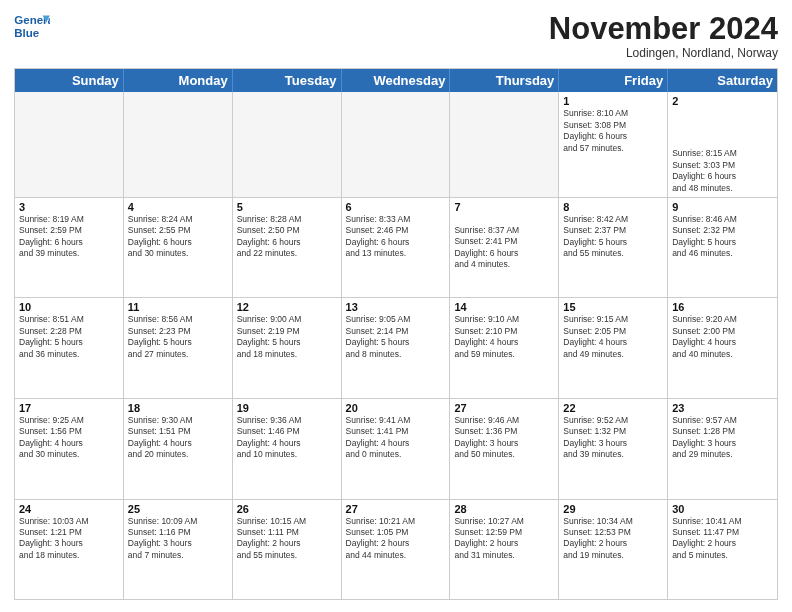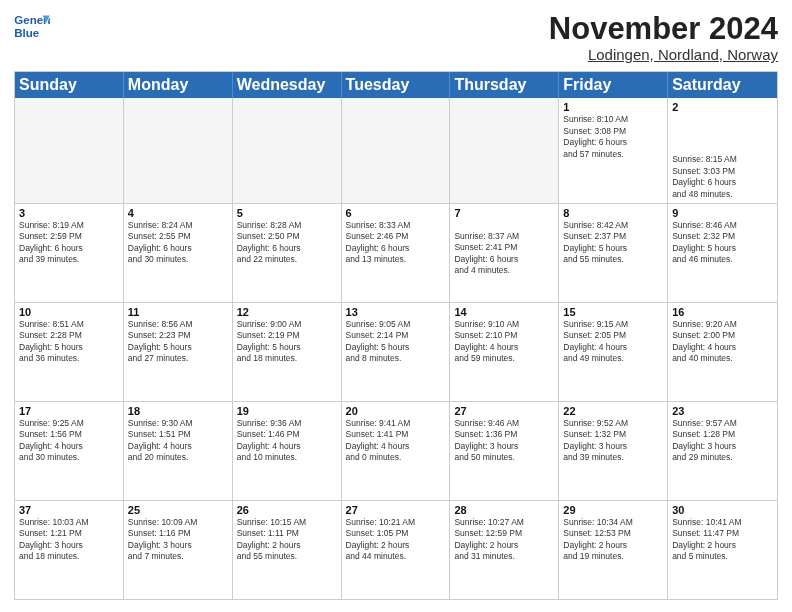--- a/index.html
+++ b/index.html
@@ -35,41 +35,40 @@
     .title-block {
       text-align: right;
     }
     .month-title {
       font-size: 31px;
       font-weight: bold;
       color: #222;
       line-height: 1.1;
     }
     .location {
-      font-size: 15px;
+      font-size: 12px;
       color: #333;
-      text-decoration: underline;
     }
     .calendar {
       flex: 1;
       display: flex;
       flex-direction: column;
       border: 1px solid #ccc;
     }
     .cal-header {
       display: grid;
       grid-template-columns: repeat(7, 1fr);
       background: #2a6db5;
     }
     .cal-header-cell {
       color: #fff;
-      font-size: 16px;
+      font-size: 13px;
       font-weight: bold;
       padding: 4px 4px;
-      text-align: left;
+      text-align: right;
       border-right: 1px solid #4a8dd5;
     }
     .cal-header-cell:last-child { border-right: none; }
     .cal-body {
       display: flex;
       flex-direction: column;
       flex: 1;
     }
     .cal-row {
       display: grid;
@@ -117,22 +116,22 @@
     <div class="title-block">
       <div class="month-title">November 2024</div>
       <div class="location">Lodingen, Nordland, Norway</div>
     </div>
   </div>
 
   <div class="calendar">
     <div class="cal-header">
     <div class="cal-header-cell">Sunday</div>
         <div class="cal-header-cell">Monday</div>
+        <div class="cal-header-cell">Tuesday</div>
         <div class="cal-header-cell">Wednesday</div>
-        <div class="cal-header-cell">Tuesday</div>
         <div class="cal-header-cell">Thursday</div>
         <div class="cal-header-cell">Friday</div>
         <div class="cal-header-cell">Saturday</div>
       </div>
     <div class="cal-body">
     <div class="cal-row">
           <div class="cal-cell empty"></div>
           <div class="cal-cell empty"></div>
           <div class="cal-cell empty"></div>
           <div class="cal-cell empty"></div>
@@ -300,21 +299,21 @@
           <div class="cal-cell">
             <span class="day-num">23</span>
             <div class="cell-text" style="white-space: pre-line;">Sunrise: 9:57 AM
 Sunset: 1:28 PM
 Daylight: 3 hours
 and 29 minutes.</div>
           </div>
         </div>
         <div class="cal-row">
           <div class="cal-cell">
-            <span class="day-num">37</span>
+            <span class="day-num">24</span>
             <div class="cell-text" style="white-space: pre-line;">Sunrise: 10:03 AM
 Sunset: 1:21 PM
 Daylight: 3 hours
 and 18 minutes.</div>
           </div>
           <div class="cal-cell">
             <span class="day-num">25</span>
             <div class="cell-text" style="white-space: pre-line;">Sunrise: 10:09 AM
 Sunset: 1:16 PM
 Daylight: 3 hours

